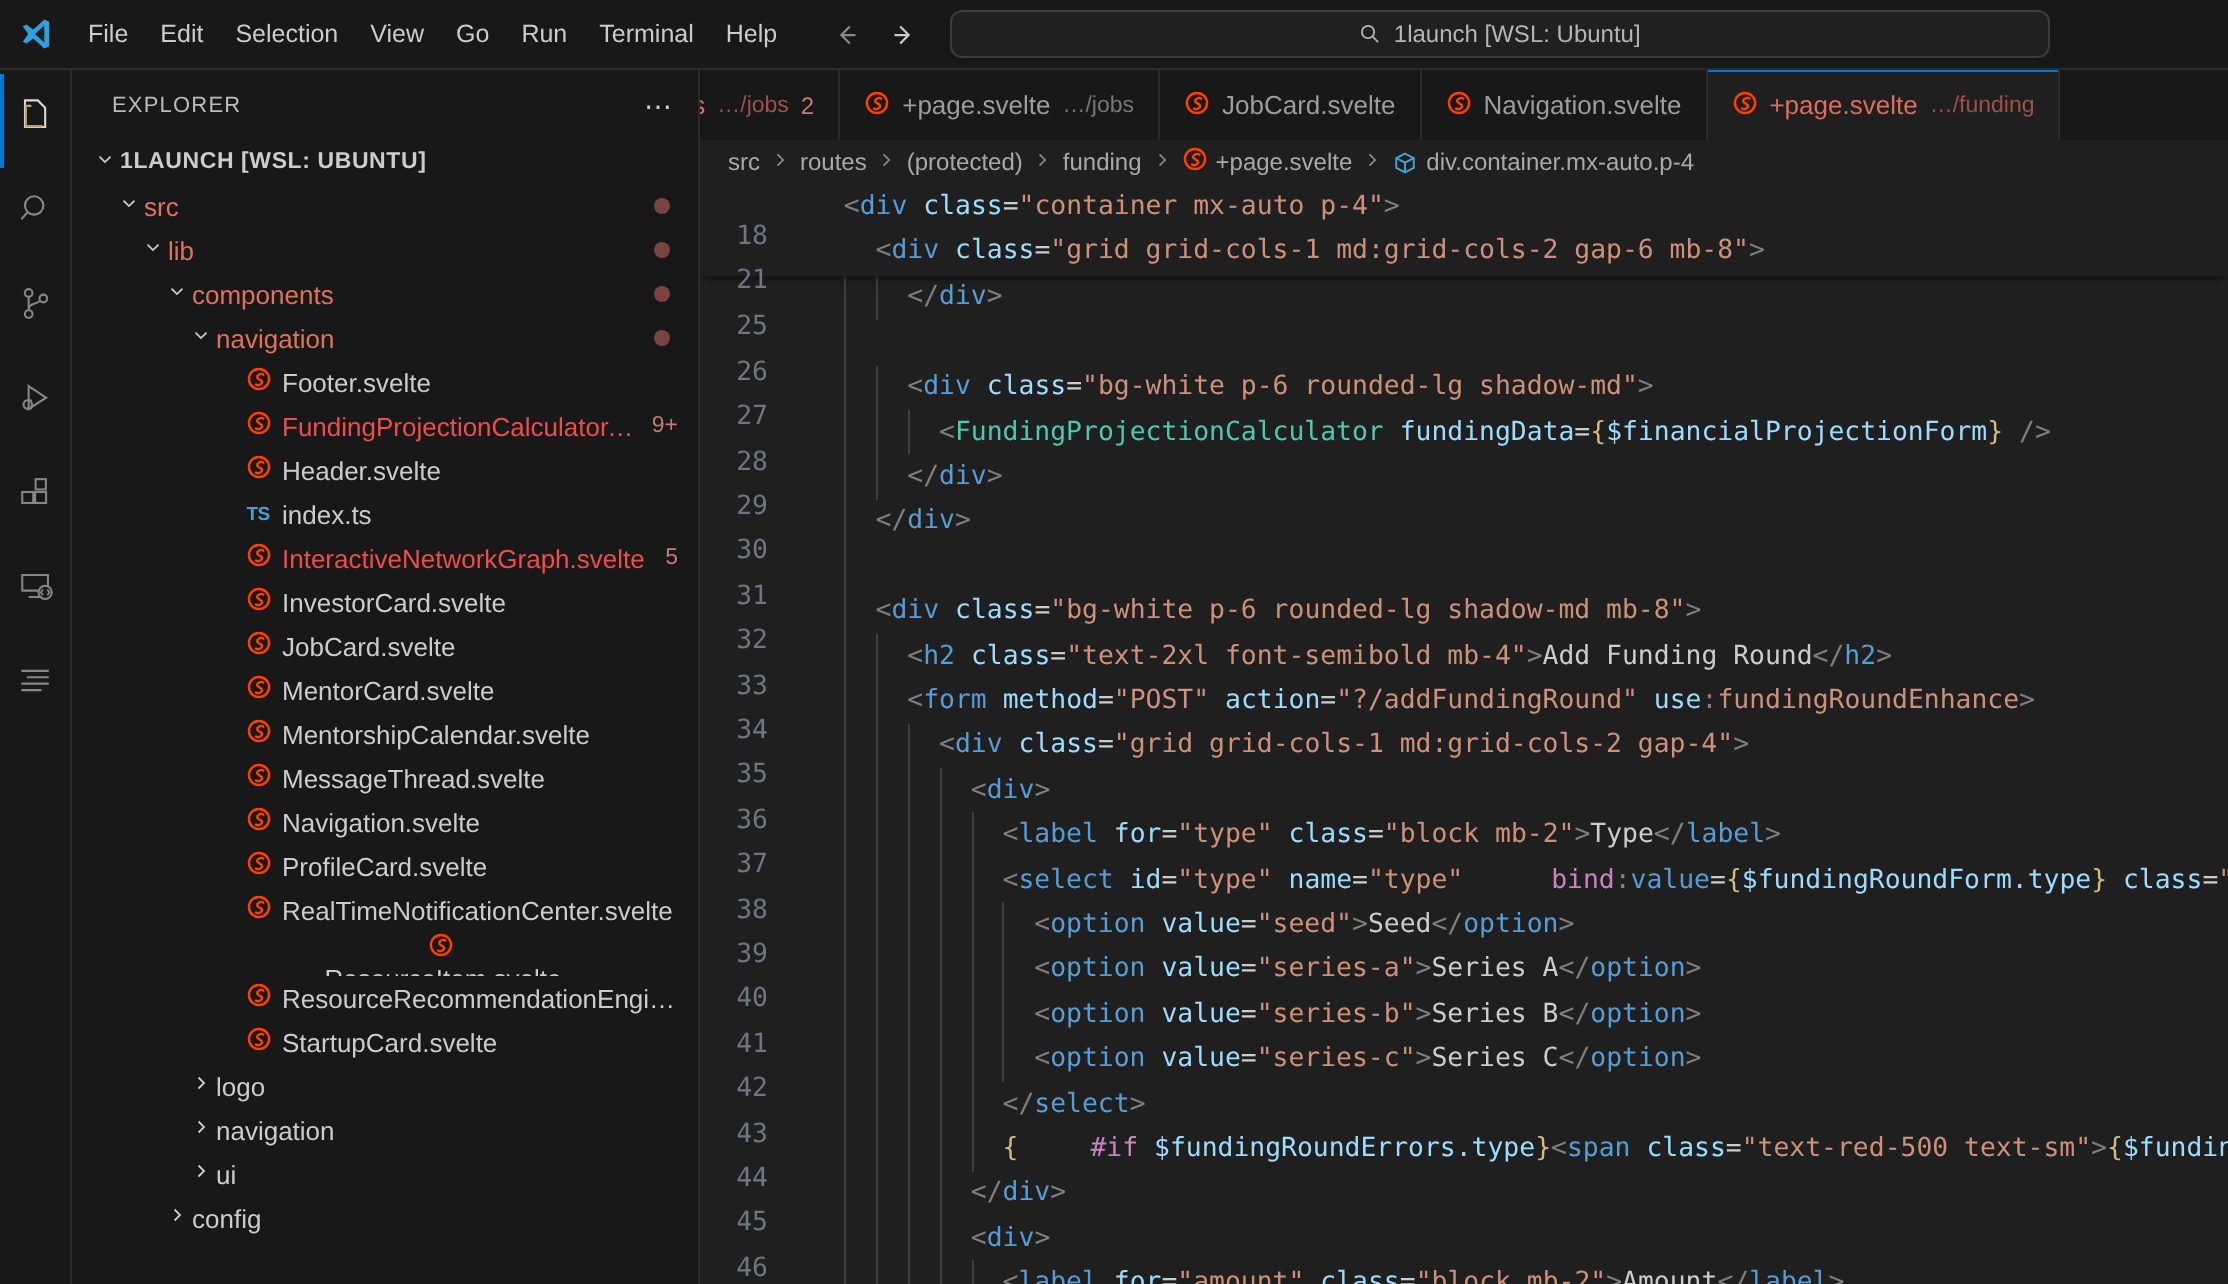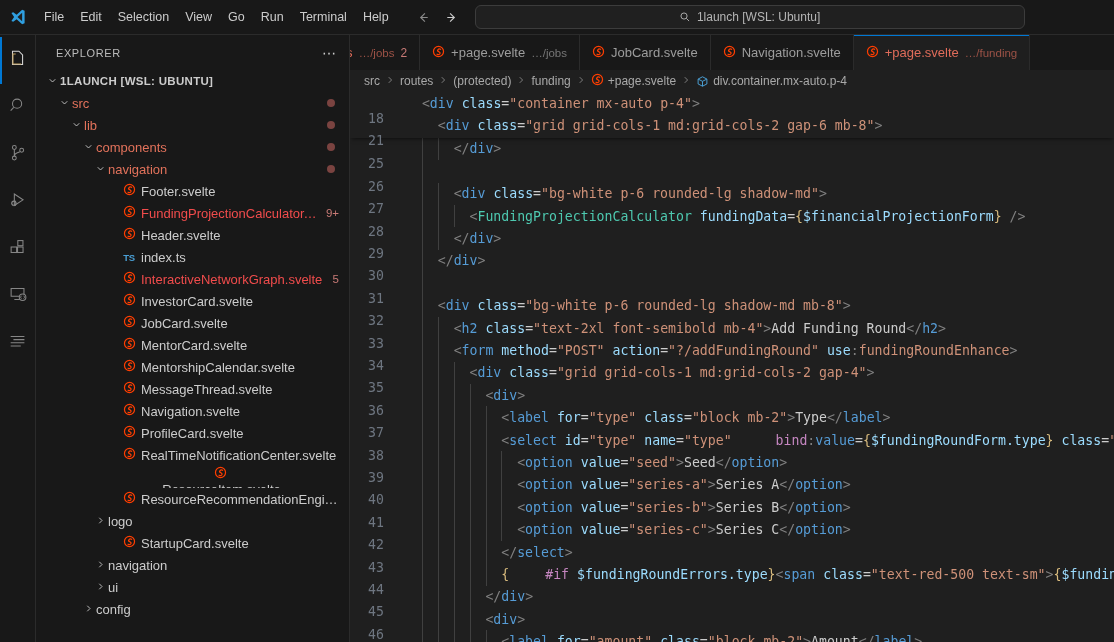--- a/index.html
+++ b/index.html
@@ -504,37 +504,37 @@
           <div class="row" style="padding-left: 68px;">
             <span class="twisty"></span>
             <span class="ficon">
               <span class="svelte-ico"><svg width="13" height="13" viewBox="0 0 16 16" fill="none">
                   <circle cx="8" cy="8" r="6.2" stroke="#ff3e00" stroke-width="1.5"></circle>
                   <path d="M10.6 5.3c-1.4-1-3 .1-3.6.9-.7.9.4 1.6 1.4 2.2 1 .6 2 1.2 1.4 2.1-.6.8-2.2 1.9-3.6.9" stroke="#ff3e00" stroke-width="1.5" stroke-linecap="round"></path>
                 </svg></span>
             </span>
             <span class="label clr-file">ResourceRecommendationEngine.svelte</span>
           </div>
+          <div class="row" style="padding-left: 68px;">
+            <span class="twisty"></span>
+            <span class="ficon">
+              <span class="svelte-ico"><svg width="13" height="13" viewBox="0 0 16 16" fill="none">
+                  <circle cx="8" cy="8" r="6.2" stroke="#ff3e00" stroke-width="1.5"></circle>
+                  <path d="M10.6 5.3c-1.4-1-3 .1-3.6.9-.7.9.4 1.6 1.4 2.2 1 .6 2 1.2 1.4 2.1-.6.8-2.2 1.9-3.6.9" stroke="#ff3e00" stroke-width="1.5" stroke-linecap="round"></path>
+                </svg></span>
+            </span>
+            <span class="label clr-file">StartupCard.svelte</span>
+          </div>
           <div class="row" style="padding-left: 56px;">
             <span class="twisty">
               <span><svg width="11" height="11" viewBox="0 0 16 16" fill="none" stroke="currentColor" stroke-width="1.3">
                   <path d="M6.2 4 10.2 8l-4 4"></path>
                 </svg></span>
             </span>
             <span class="label clr-folder">logo</span>
-          </div>
-          <div class="row" style="padding-left: 68px;">
-            <span class="twisty"></span>
-            <span class="ficon">
-              <span class="svelte-ico"><svg width="13" height="13" viewBox="0 0 16 16" fill="none">
-                  <circle cx="8" cy="8" r="6.2" stroke="#ff3e00" stroke-width="1.5"></circle>
-                  <path d="M10.6 5.3c-1.4-1-3 .1-3.6.9-.7.9.4 1.6 1.4 2.2 1 .6 2 1.2 1.4 2.1-.6.8-2.2 1.9-3.6.9" stroke="#ff3e00" stroke-width="1.5" stroke-linecap="round"></path>
-                </svg></span>
-            </span>
-            <span class="label clr-file">StartupCard.svelte</span>
           </div>
           <div class="row" style="padding-left: 56px;">
             <span class="twisty">
               <span><svg width="11" height="11" viewBox="0 0 16 16" fill="none" stroke="currentColor" stroke-width="1.3">
                   <path d="M6.2 4 10.2 8l-4 4"></path>
                 </svg></span>
             </span>
             <span class="label clr-folder">navigation</span>
           </div>
           <div class="row" style="padding-left: 56px;">

